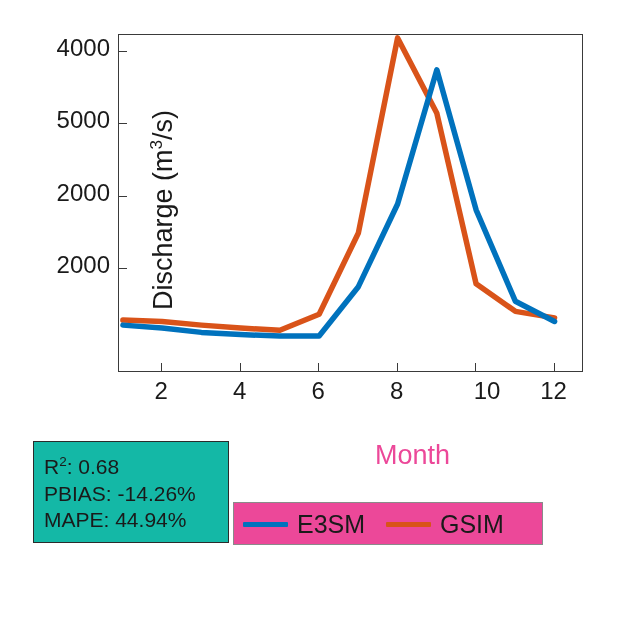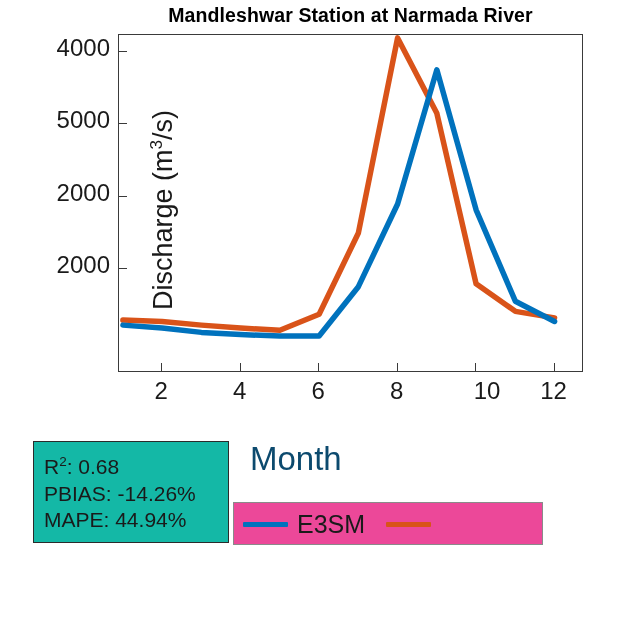--- a/index.html
+++ b/index.html
@@ -80,23 +80,23 @@
     text-align:center;
     font-size:27px;
     color:#1a1a1a;
     white-space:nowrap;
   }
   .ylabel sup{font-size:17px;vertical-align:super;}
   .xlabel{
     position:absolute;
     left:250px;top:440px;
     width:200px;
-    text-align:left;
-    font-size:33px;
-    color:#0c4a6e;
+    text-align:right;
+    font-size:27px;
+    color:#ec4899;
     white-space:nowrap;
   }
 
   
   .legend{
     position:absolute;
     left:233px;top:502px;
     width:310px;height:43px;
     border:1.1px solid #8a8a8a;
     background:#ec4899;
@@ -134,21 +134,20 @@
     color:#1a1a1a;
     white-space:nowrap;
   }
   .stats-line sup{font-size:13.5px;vertical-align:super;}
 </style>
 </head>
 <body>
 
 <div id="root">
 
-  <div class="chart-title">Mandleshwar Station at Narmada River</div>
 
   <div class="plot-frame">
     <svg class="plot-svg" viewBox="0 0 465 338" preserveAspectRatio="none">
       <polyline id="line-gsim" fill="none" stroke="#D95319" stroke-width="5.5" stroke-linejoin="round" stroke-linecap="round" points="3.92,285.05 43.16,286.50 82.41,290.13 121.65,293.03 160.89,295.21 200.13,279.25 239.37,198.01 278.61,2.90 317.85,78.33 357.09,248.79 396.33,276.35 435.57,282.88"></polyline>
       <polyline id="line-e3sm" fill="none" stroke="#0072BD" stroke-width="5.5" stroke-linejoin="round" stroke-linecap="round" points="3.92,290.13 43.16,293.03 82.41,297.38 121.65,299.56 160.89,301.01 200.13,301.01 239.37,251.69 278.61,169.00 317.85,34.82 357.09,174.80 396.33,266.19 435.57,286.50"></polyline>
     </svg>
   </div>
 
   <div id="yticks-container">
       <div class="ytick" style="top: 268.3px;"></div>
@@ -192,20 +191,21 @@
 
   <div class="xlabel">Month</div>
 
   <div class="legend">
     <div class="legend-entry e1">
       <span class="legend-swatch" id="sw-e3sm" style="background: rgb(0, 114, 189);"></span>
       <span class="legend-text">E3SM</span>
     </div>
     <div class="legend-entry e2">
       <span class="legend-swatch" id="sw-gsim" style="background: rgb(217, 83, 25);"></span>
+      <span class="legend-text">GSIM</span>
     </div>
   </div>
 
   <div class="stats-box">
     <div class="stats-line"><span>R</span><sup>2</sup><span>: 0.68</span></div>
     <div class="stats-line">PBIAS: -14.26%</div>
     <div class="stats-line">MAPE: 44.94%</div>
   </div>
 
 </div>

